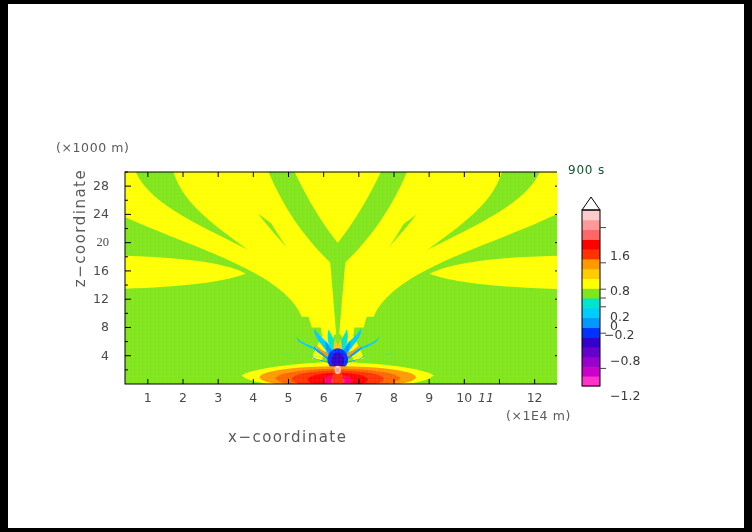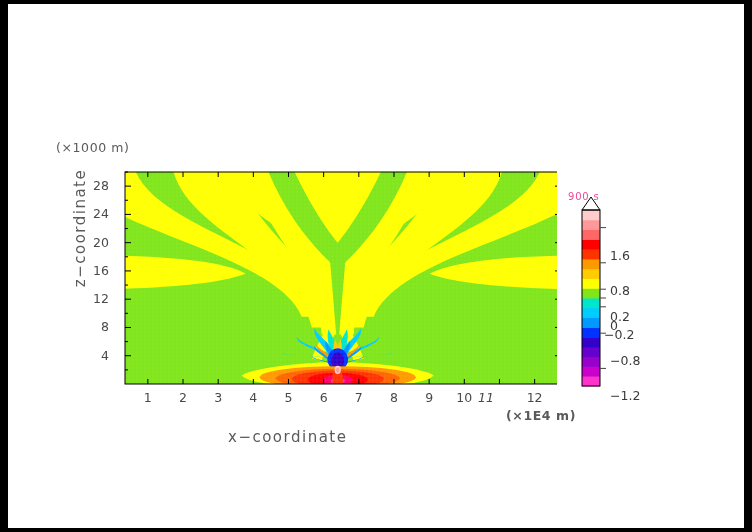--- a/index.html
+++ b/index.html
@@ -36,29 +36,27 @@
     color: #5a5a5a;
     letter-spacing: 0.6px;
     white-space: nowrap;
   }
   #xunit-label {
     left: 498px; top: 404px;
     font-size: 12.5px;
     color: #5a5a5a;
     letter-spacing: 0.6px;
     white-space: nowrap;
-    font-weight: bold;
   }
   #time-label {
     left: 560px; top: 159px;
-    font-size: 10px;
-    color: #ec4899;
+    font-size: 12px;
+    color: #14532d;
     letter-spacing: 0.8px;
     white-space: nowrap;
-    margin-top: 28px;
   }
   #xaxis-title {
     left: 220px; top: 424px;
     width: 260px;
     text-align: left;
     font-size: 15px;
     letter-spacing: 1.5px;
     color: #5a5a5a;
     white-space: nowrap;
   }
@@ -107,21 +105,21 @@
   <div class="abs" id="time-label">900 s</div>
 
   <div class="abs" id="xaxis-title">x−coordinate</div>
   <div class="abs" id="yaxis-title">z−coordinate</div>
 
   <div class="abs" id="ytick-layer">
       <div class="abs ytick-label" style="left: 67px; top: 343.733px;">4</div>
       <div class="abs ytick-label" style="left: 67px; top: 315.467px;">8</div>
       <div class="abs ytick-label" style="left: 67px; top: 287.2px;">12</div>
       <div class="abs ytick-label" style="left: 67px; top: 258.933px;">16</div>
-      <div class="abs ytick-label" style="left: 67px; top: 230.667px;">20</div>
+      <div class="abs ytick-label" style="left: 67px; top: 230.667px; font-family: Liberation Serif, serif;">20</div>
       <div class="abs ytick-label" style="left: 67px; top: 202.4px;">24</div>
       <div class="abs ytick-label" style="left: 67px; top: 174.133px;">28</div>
     </div>
   <div class="abs" id="xtick-layer">
       <div class="abs xtick-label" style="left: 127.855px; top: 386px;">1</div>
       <div class="abs xtick-label" style="left: 163.016px; top: 386px;">2</div>
       <div class="abs xtick-label" style="left: 198.177px; top: 386px;">3</div>
       <div class="abs xtick-label" style="left: 233.339px; top: 386px;">4</div>
       <div class="abs xtick-label" style="left: 268.5px; top: 386px;">5</div>
       <div class="abs xtick-label" style="left: 303.661px; top: 386px;">6</div>

